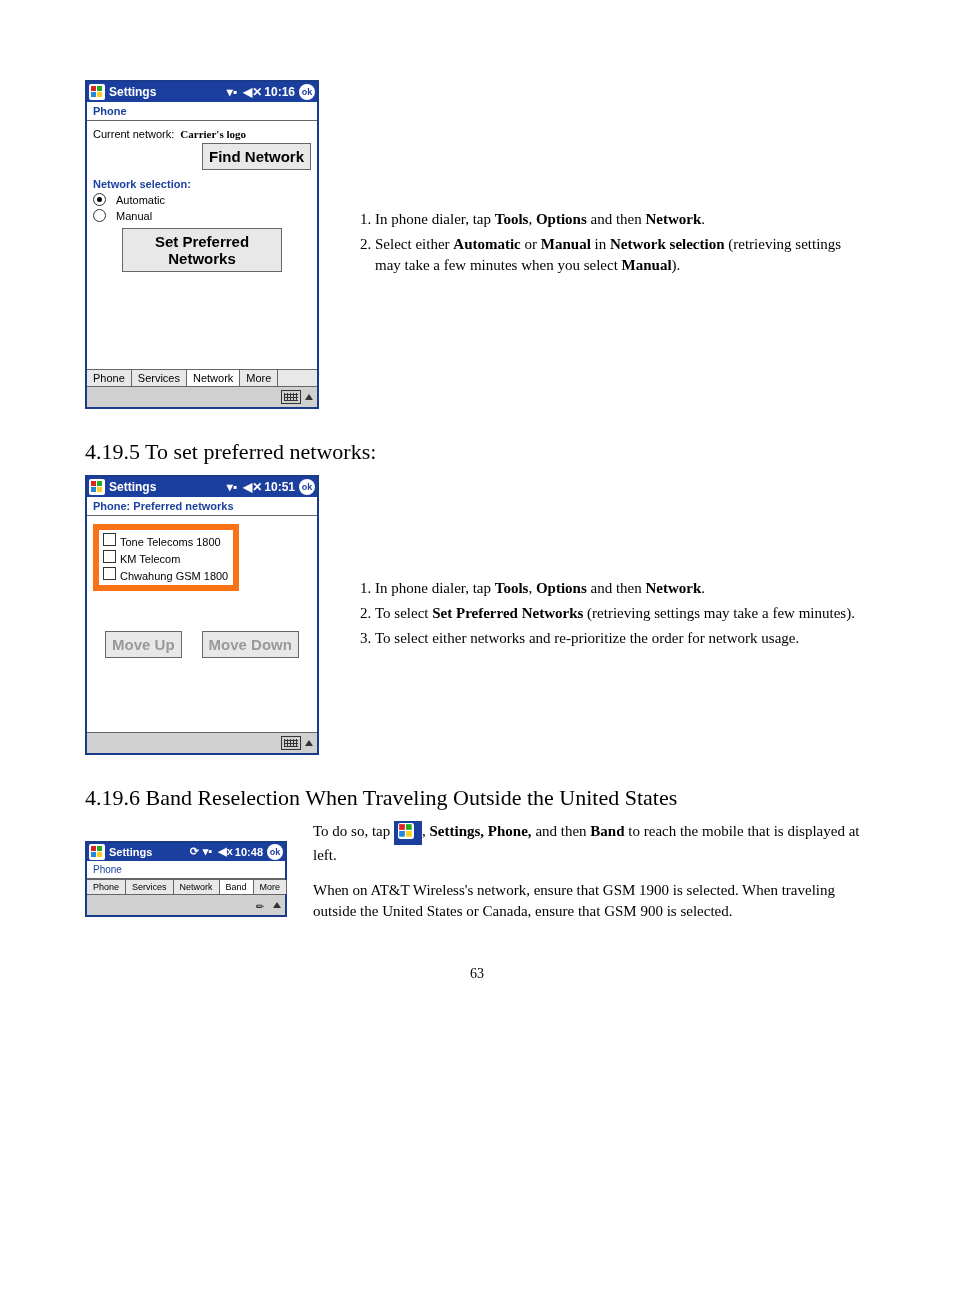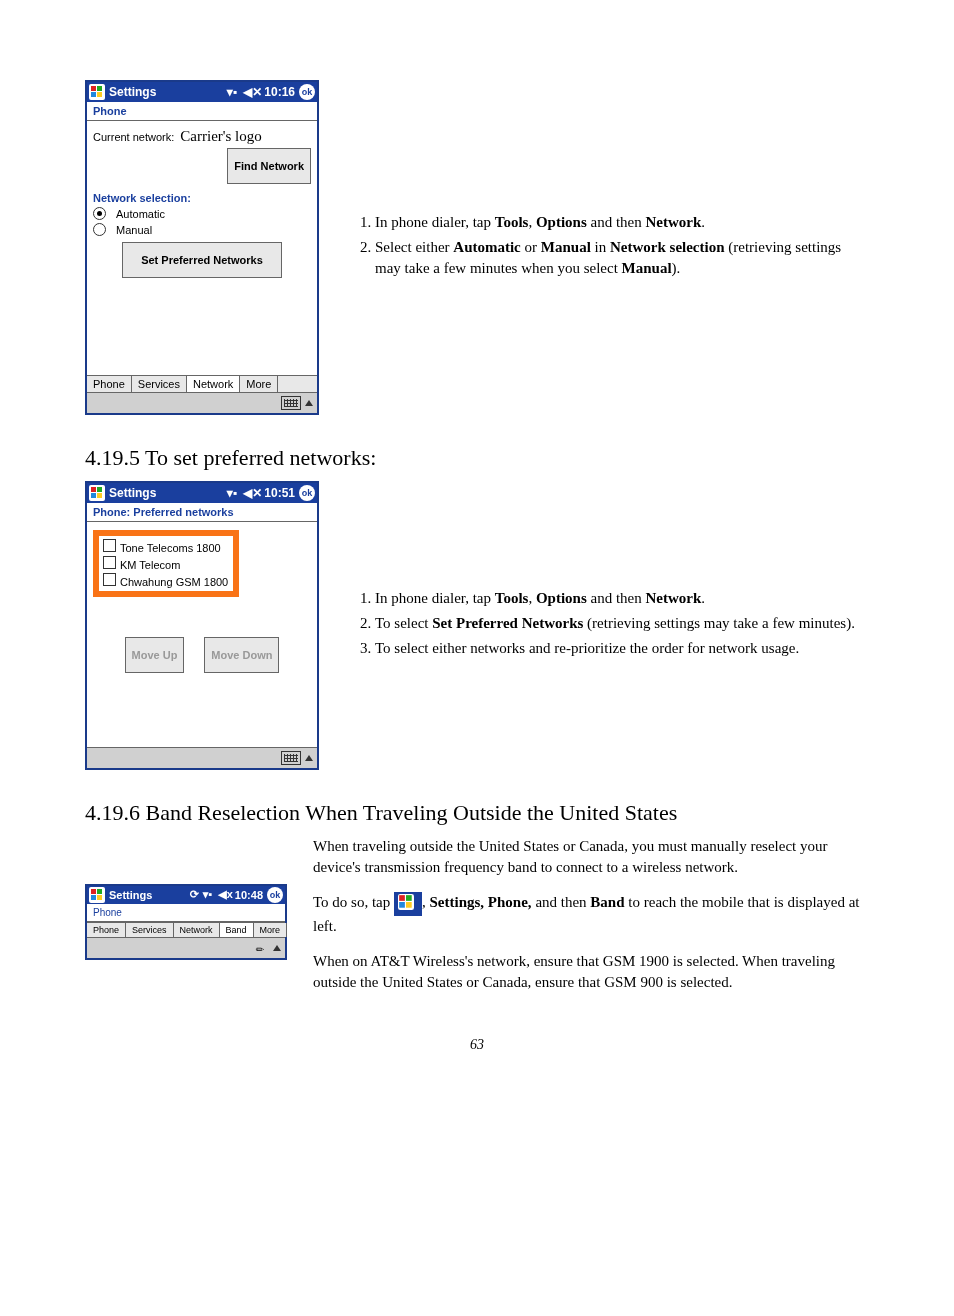--- a/index.html
+++ b/index.html
@@ -69,22 +69,22 @@
     font-weight: bold;
     border-bottom: 1px solid #666;
   }
   .body-area {
     padding: 4px 6px;
   }
   .row { display: flex; align-items: center; gap: 6px; margin: 3px 0; }
   .win-btn {
     border: 1px solid #666;
     background: #e8e8e8;
-    padding: 11px 6px;
-    font-size: 11px;
+    padding: 4px 6px;
+    font-size: 15px;
     font-family: Tahoma, Arial, sans-serif;
     font-weight: bold;
   }
   .win-btn.disabled { color: #999; }
   .bold-blue { color: #1a3f9e; font-weight: bold; }
   .radio { width: 11px; height: 11px; border-radius: 50%; border: 1px solid #333; display: inline-flex; align-items:center; justify-content:center; margin-right:4px;}
   .radio.checked::after { content:""; width:5px; height:5px; background:#000; border-radius:50%; }
   .checkbox { width: 11px; height: 11px; border: 1px solid #333; display: inline-block; margin-right: 4px; }
   .tabs {
     display: flex;
@@ -155,21 +155,21 @@
   .btn-row { display:flex; justify-content: center; gap: 20px; margin-top: 40px;}
   .text-col { flex: 1; }
   .paragraph { margin: 0 0 14px 0; line-height: 1.4;}
   .inline-flag {
     display: inline-block;
     width: 24px; height: 20px;
     background: #1a3f9e;
     vertical-align: middle;
     padding: 2px;
   }
-  .page-num { text-align: center; margin-top: 20px; font-size: 14px; font-style: italic;}
+  .page-num { text-align: center; margin-top: 20px; font-size: 14px;}
 </style>
 </head>
 <body>
 
 <div class="section">
 
   <div class="phone-screen">
     <div class="titlebar">
       <span class="start-flag">
         <svg class="flag-svg" viewBox="0 0 14 14">
@@ -183,21 +183,21 @@
       <span class="titlebar-spacer"></span>
       <span class="signal">▾▪</span>
       <span class="speaker">◀✕</span>
       <span>10:16</span>
       <span class="ok-btn">ok</span>
     </div>
     <div class="app-header">Phone</div>
     <div class="body-area">
       <div class="row">
         <span>Current network:</span>
-        <span style="font-family:'Times New Roman';font-weight:normal;font-size:15px">Carrier's logo</span>
+        <span style="font-family:'Times New Roman';font-weight:bold;font-size:11px">Carrier's logo</span>
       </div>
       <div class="row" style="justify-content:flex-end">
         <button class="win-btn">Find Network</button>
       </div>
       <div class="bold-blue" style="margin-top:8px">Network selection:</div>
       <div class="row">
           <span class="radio checked"></span>
           <span>Automatic</span>
         </div>
       <div class="row">
@@ -310,21 +310,20 @@
       <span class="tab">Network</span>
       <span class="tab active">Band</span>
       <span class="tab">More</span>
     </div>
     <div class="bottombar">
       <span class="pencil">✎</span>
       <span class="arrow-up"></span>
     </div>
   </div>
   <div class="text-col">
-    <p class="paragraph">When traveling outside the United States or Canada, you must manually reselect your device's transmission frequency band to connect to a wireless network.</p>
     <p class="paragraph">
       <span>To do so, tap </span><span class="inline-flag"><svg viewBox="0 0 14 14" width="20" height="16">
             <rect width="14" height="14" fill="#fff" rx="2"></rect>
             <rect x="1" y="1" width="5" height="5" fill="#d22"></rect>
             <rect x="7" y="1" width="5" height="5" fill="#2a2"></rect>
             <rect x="1" y="7" width="5" height="5" fill="#28d"></rect>
             <rect x="7" y="7" width="5" height="5" fill="#fc2"></rect>
           </svg></span><span>, </span><b>Settings, Phone, </b><span>and then </span><b>Band </b><span>to reach the mobile that is displayed at left.</span>
     </p>
     <p class="paragraph">When on AT&amp;T Wireless's network, ensure that GSM 1900 is selected.  When traveling outside the United States or Canada, ensure that GSM 900 is selected.</p>

